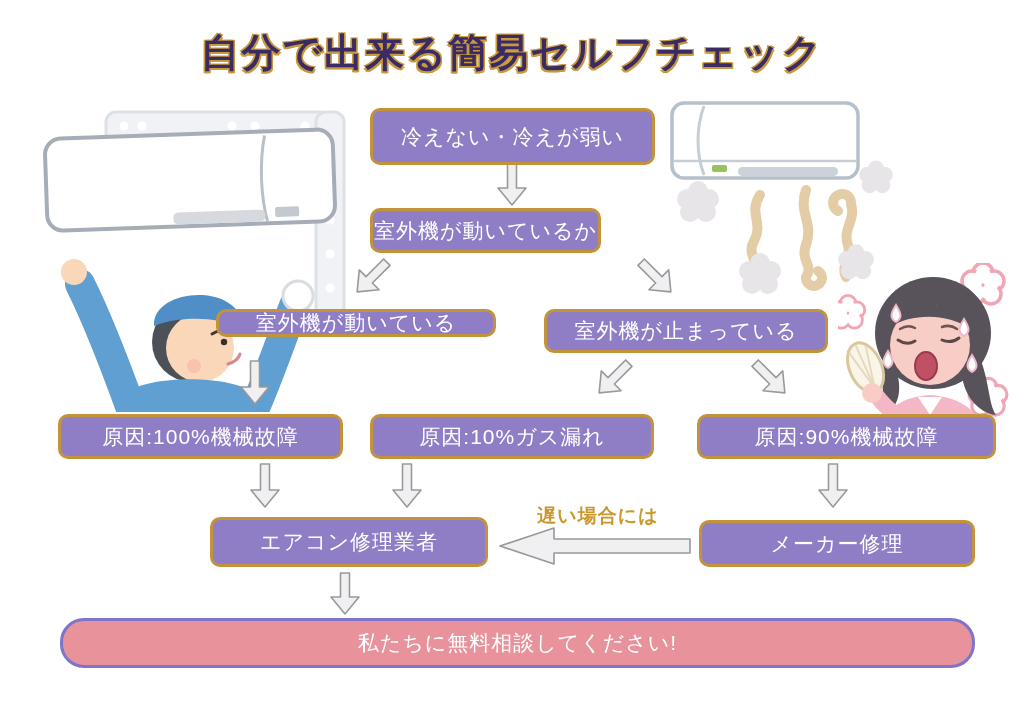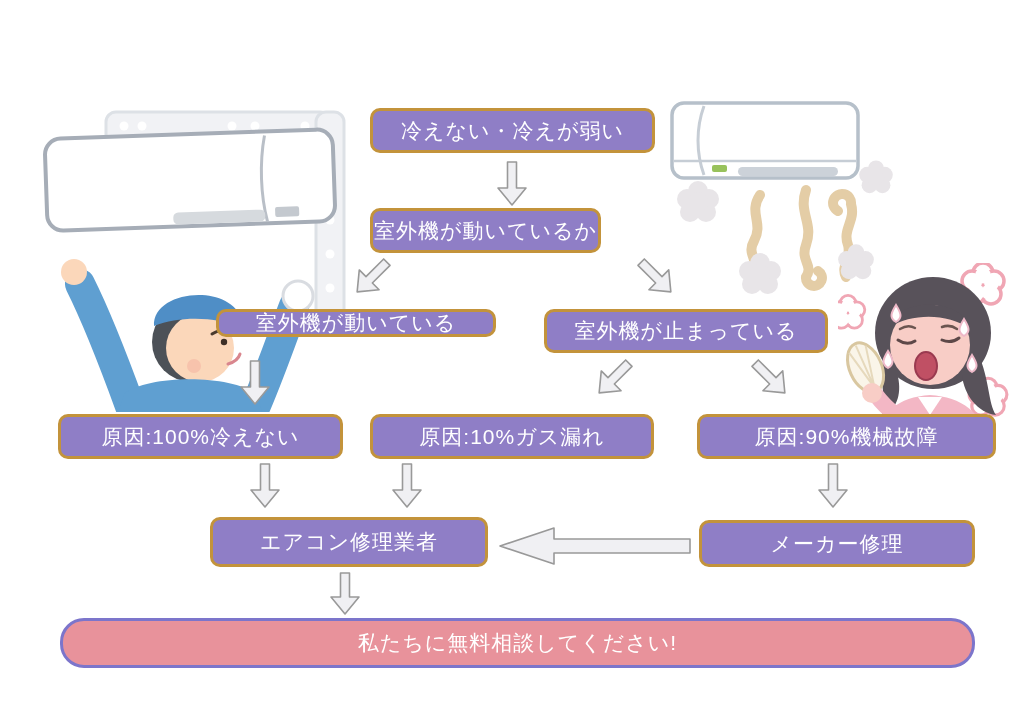--- a/index.html
+++ b/index.html
@@ -47,20 +47,21 @@
     position:absolute; z-index:3;
     color:var(--arrow-label-text,#c9982d);
     font-size:19px; font-weight:bold; letter-spacing:1px; text-align:center;
   }
 </style>
 </head>
 <body>
 
 <div class="canvas">
 
+  <h1 class="title">自分で出来る簡易セルフチェック</h1>
 
   <svg class="illu" style="left:22px;top:110px" width="330" height="302" viewBox="0 0 330 302">
     <g>
       <rect x="84" y="2" width="224" height="108" rx="10" fill="#f1f2f5" stroke="#dde1e6" stroke-width="3"></rect>
       <rect x="294" y="2" width="28" height="222" rx="10" fill="#f1f2f5" stroke="#dde1e6" stroke-width="3"></rect>
       <g fill="#ffffff">
         <circle cx="102" cy="16" r="4.5"></circle>
           <circle cx="120" cy="16" r="4.5"></circle>
           <circle cx="210" cy="16" r="4.5"></circle>
         <circle cx="233" cy="16" r="4.5"></circle>
@@ -264,34 +265,35 @@
   </svg>
 
   <svg class="arrow" style="left:497px;top:525px" width="195" height="42" viewBox="0 0 195 42">
     <polygon points="193,14 57,14 57,3 3,21 57,39 57,28 193,28"></polygon>
   </svg>
 
   <svg class="arrow" style="left:330px;top:572px" width="30" height="43" viewBox="0 0 30 43">
     <polygon points="10.5,1 19.5,1 19.5,25 29,25 15,42 1,25 10.5,25"></polygon>
   </svg>
 
-  <div class="node" style="left:370px;top:108px;width:285px;height:45px">冷えない・冷えが弱い</div>
+  <div class="node" style="left:370px;top:108px;width:285px;height:57px">冷えない・冷えが弱い</div>
 
   <div class="node" style="left:370px;top:208px;width:231px;height:45px">室外機が動いているか</div>
 
   <div class="node" style="left:216px;top:309px;width:280px;height:28px">室外機が動いている</div>
 
   <div class="node" style="left:544px;top:309px;width:284px;height:44px">室外機が止まっている</div>
 
-  <div class="node" style="left:58px;top:414px;width:285px;height:45px">原因:100%冷えない</div>
+  <div class="node" style="left:58px;top:414px;width:285px;height:45px">原因:100%機械故障</div>
 
   <div class="node" style="left:370px;top:414px;width:284px;height:45px">原因:10%ガス漏れ</div>
 
   <div class="node" style="left:697px;top:414px;width:299px;height:45px">原因:90%機械故障</div>
 
   <div class="node" style="left:210px;top:517px;width:278px;height:50px">エアコン修理業者</div>
 
   <div class="node" style="left:699px;top:520px;width:276px;height:47px">メーカー修理</div>
 
+  <div class="arrow-label" style="left:528px;top:503px;width:140px">遅い場合には</div>
 
   <div class="cta" style="left:60px;top:618px;width:915px;height:50px">私たちに無料相談してください!</div>
 
 </div>
 
 </body></html>

